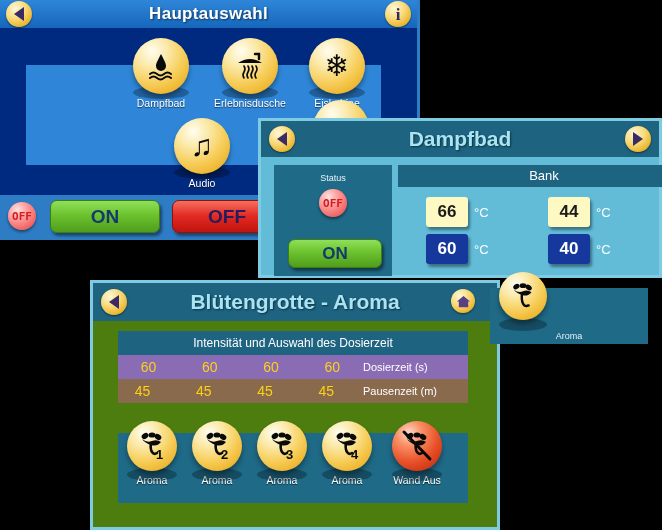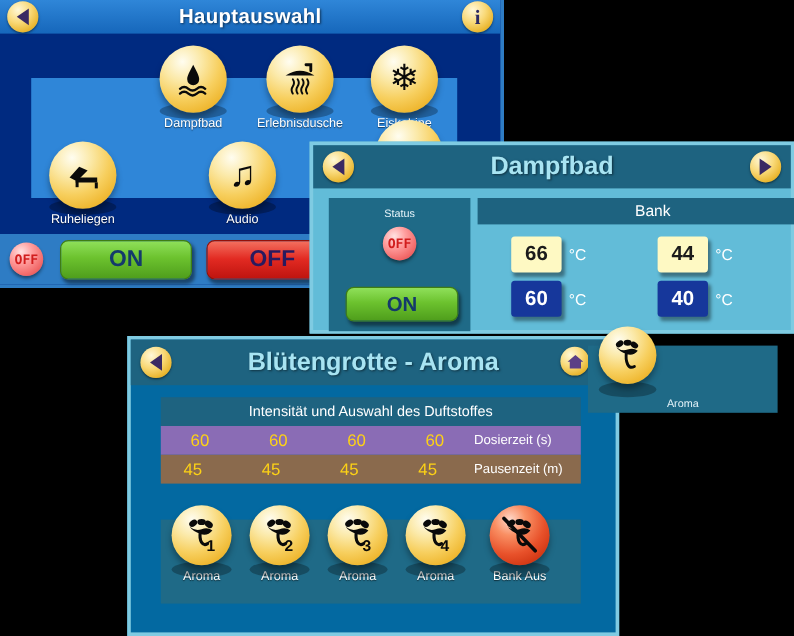--- a/index.html
+++ b/index.html
@@ -99,40 +99,40 @@
   .tempbox{
     position:absolute;width:42px;height:30px;border-radius:3px;
     display:flex;align-items:center;justify-content:center;
     font-size:17px;font-weight:bold;box-shadow:2px 3px 3px rgba(0,0,0,.4);
   }
   .tempbox.yellow{background:#fef9c3;color:#1b1b1b;}
   .tempbox.blue{background:#16379b;color:#ffffff;}
   .degree{position:absolute;color:#ffffff;font-size:13px;}
 
   
-  #win-aroma{left:90px;top:280px;width:410px;height:250px;background:#0369a1;
-             border:3px solid #7fcbe2;margin-left:16px;}
+  #win-aroma{left:90px;top:280px;width:410px;height:250px;background:#4d7c0f;
+             border:3px solid #7fcbe2;}
   #win-aroma .titlebar{
     position:absolute;left:0;top:0;width:100%;height:38px;background:#1e6380;
     display:flex;align-items:center;justify-content:center;
   }
   #win-aroma .titlebar .title{
     color:#a8e4f2;font-size:21px;font-weight:bold;
     text-shadow:1px 1px 2px rgba(0,0,0,.5);
   }
   #win-aroma .tablewrap{position:absolute;left:25px;top:48px;width:350px;}
   #win-aroma .tblhead{
     background:#1e6380;color:#ffffff;font-size:12px;text-align:center;
     padding:5px 0;
   }
   .tblrow{display:flex;height:24px;align-items:center;}
   .tblrow.purple{background:#8a6cb5;}
   .tblrow.brown{background:#8a6a4d;gap:12px;}
   .tblrow .cell{flex:1;text-align:center;color:#fcd116;font-size:14px;}
-  .tblrow .rowlabel{width:89px;color:#ffffff;font-size:11px;text-align:left;}
+  .tblrow .rowlabel{width:105px;color:#ffffff;font-size:11px;text-align:left;}
   #win-aroma .tray{
     position:absolute;left:25px;top:150px;width:350px;height:70px;background:#1f6a87;
   }
 
   
   #panel-aroma{left:490px;top:288px;width:158px;height:56px;background:#1f6a87;}
   #panel-aroma .plabel{
     position:absolute;left:0;bottom:3px;width:100%;text-align:center;
     font-size:9px;color:#e4f3f9;
   }
@@ -191,32 +191,20 @@
     <div class="orb">
       <span class="glyph" style="font-size:30px;">❄</span>
     </div>
     <div class="iconlabel">Eiskabine</div>
   </div>
 
   <div class="iconcell" style="left:300px;top:100px;">
     <div class="orb"></div>
   </div>
 
-  <div class="iconcell" style="left:28px;top:118px;">
-    <div class="orbshadow" style="top:48px;"></div>
-    <div class="orb">
-      <svg width="32" height="32" viewBox="0 0 32 32">
-        <path d="M5 18 L13 9 L20 12 L11 21z" fill="#0a0a0a"></path>
-        <path d="M10 18 L28 18 L28 22 L10 22z" fill="#0a0a0a"></path>
-        <rect x="26" y="22" width="2.5" height="5" fill="#0a0a0a"></rect>
-        <rect x="10" y="21" width="2.5" height="5" fill="#0a0a0a"></rect>
-      </svg>
-    </div>
-    <div class="iconlabel">Ruheliegen</div>
-  </div>
 
   <div class="iconcell" style="left:161px;top:118px;">
     <div class="orbshadow" style="top:48px;"></div>
     <div class="orb">
       <span class="glyph" style="font-size:30px;">♫</span>
     </div>
     <div class="iconlabel">Audio</div>
   </div>
 
   <div class="bottombar">
@@ -269,21 +257,21 @@
     </div>
     <div class="title">Blütengrotte - Aroma</div>
     <div class="circbtn" style="right:22px;top:6px;width:24px;height:24px;">
       <svg width="15" height="15" viewBox="0 0 16 16">
         <path d="M8 2 L15 8 L13 8 L13 14 L3 14 L3 8 L1 8z" fill="#5b3f86"></path>
       </svg>
     </div>
   </div>
 
   <div class="tablewrap">
-    <div class="tblhead">Intensität und Auswahl des Duftstoffes</div>
+    <div class="tblhead">Intensität und Auswahl des Dosierzeit</div>
 
     <div class="tblrow purple">
       <div class="cell">60</div>
       <div class="cell">60</div>
       <div class="cell">60</div>
       <div class="cell">60</div>
       <div class="rowlabel">Dosierzeit (s)</div>
     </div>
 
     <div class="tblrow brown">
@@ -372,21 +360,21 @@
         <g fill="#0a0a0a">
           <ellipse cx="10" cy="7" rx="3.6" ry="2.6" transform="rotate(-35 10 7)"></ellipse>
           <ellipse cx="17" cy="6" rx="3.6" ry="2.6"></ellipse>
           <ellipse cx="23" cy="8" rx="3.6" ry="2.6" transform="rotate(35 23 8)"></ellipse>
           <path d="M7 10 q5 4 10 2 q5 -2 9 1 q-4 5 -10 3 q-6 -2 -9 -6z"></path>
           <path d="M16 14 q-1 6 1 9 q2 3 5 1" stroke="#0a0a0a" stroke-width="2.6" fill="none" stroke-linecap="round"></path>
         </g>
         <path d="M4 3 L30 30" stroke="#0a0a0a" stroke-width="3" stroke-linecap="round"></path>
       </svg>
     </div>
-    <div class="iconlabel">Bank Aus</div>
+    <div class="iconlabel">Wand Aus</div>
   </div>
 </div>
 
 <div class="win" id="panel-aroma">
   <div class="iconcell" style="left:-2px;top:-16px;width:70px;">
     <div class="orbshadow" style="top:46px;width:48px;"></div>
     <div class="orb" style="width:48px;height:48px;">
       <svg width="32" height="32" viewBox="0 0 34 34">
         <g fill="#0a0a0a">
           <ellipse cx="10" cy="7" rx="3.6" ry="2.6" transform="rotate(-35 10 7)"></ellipse>

